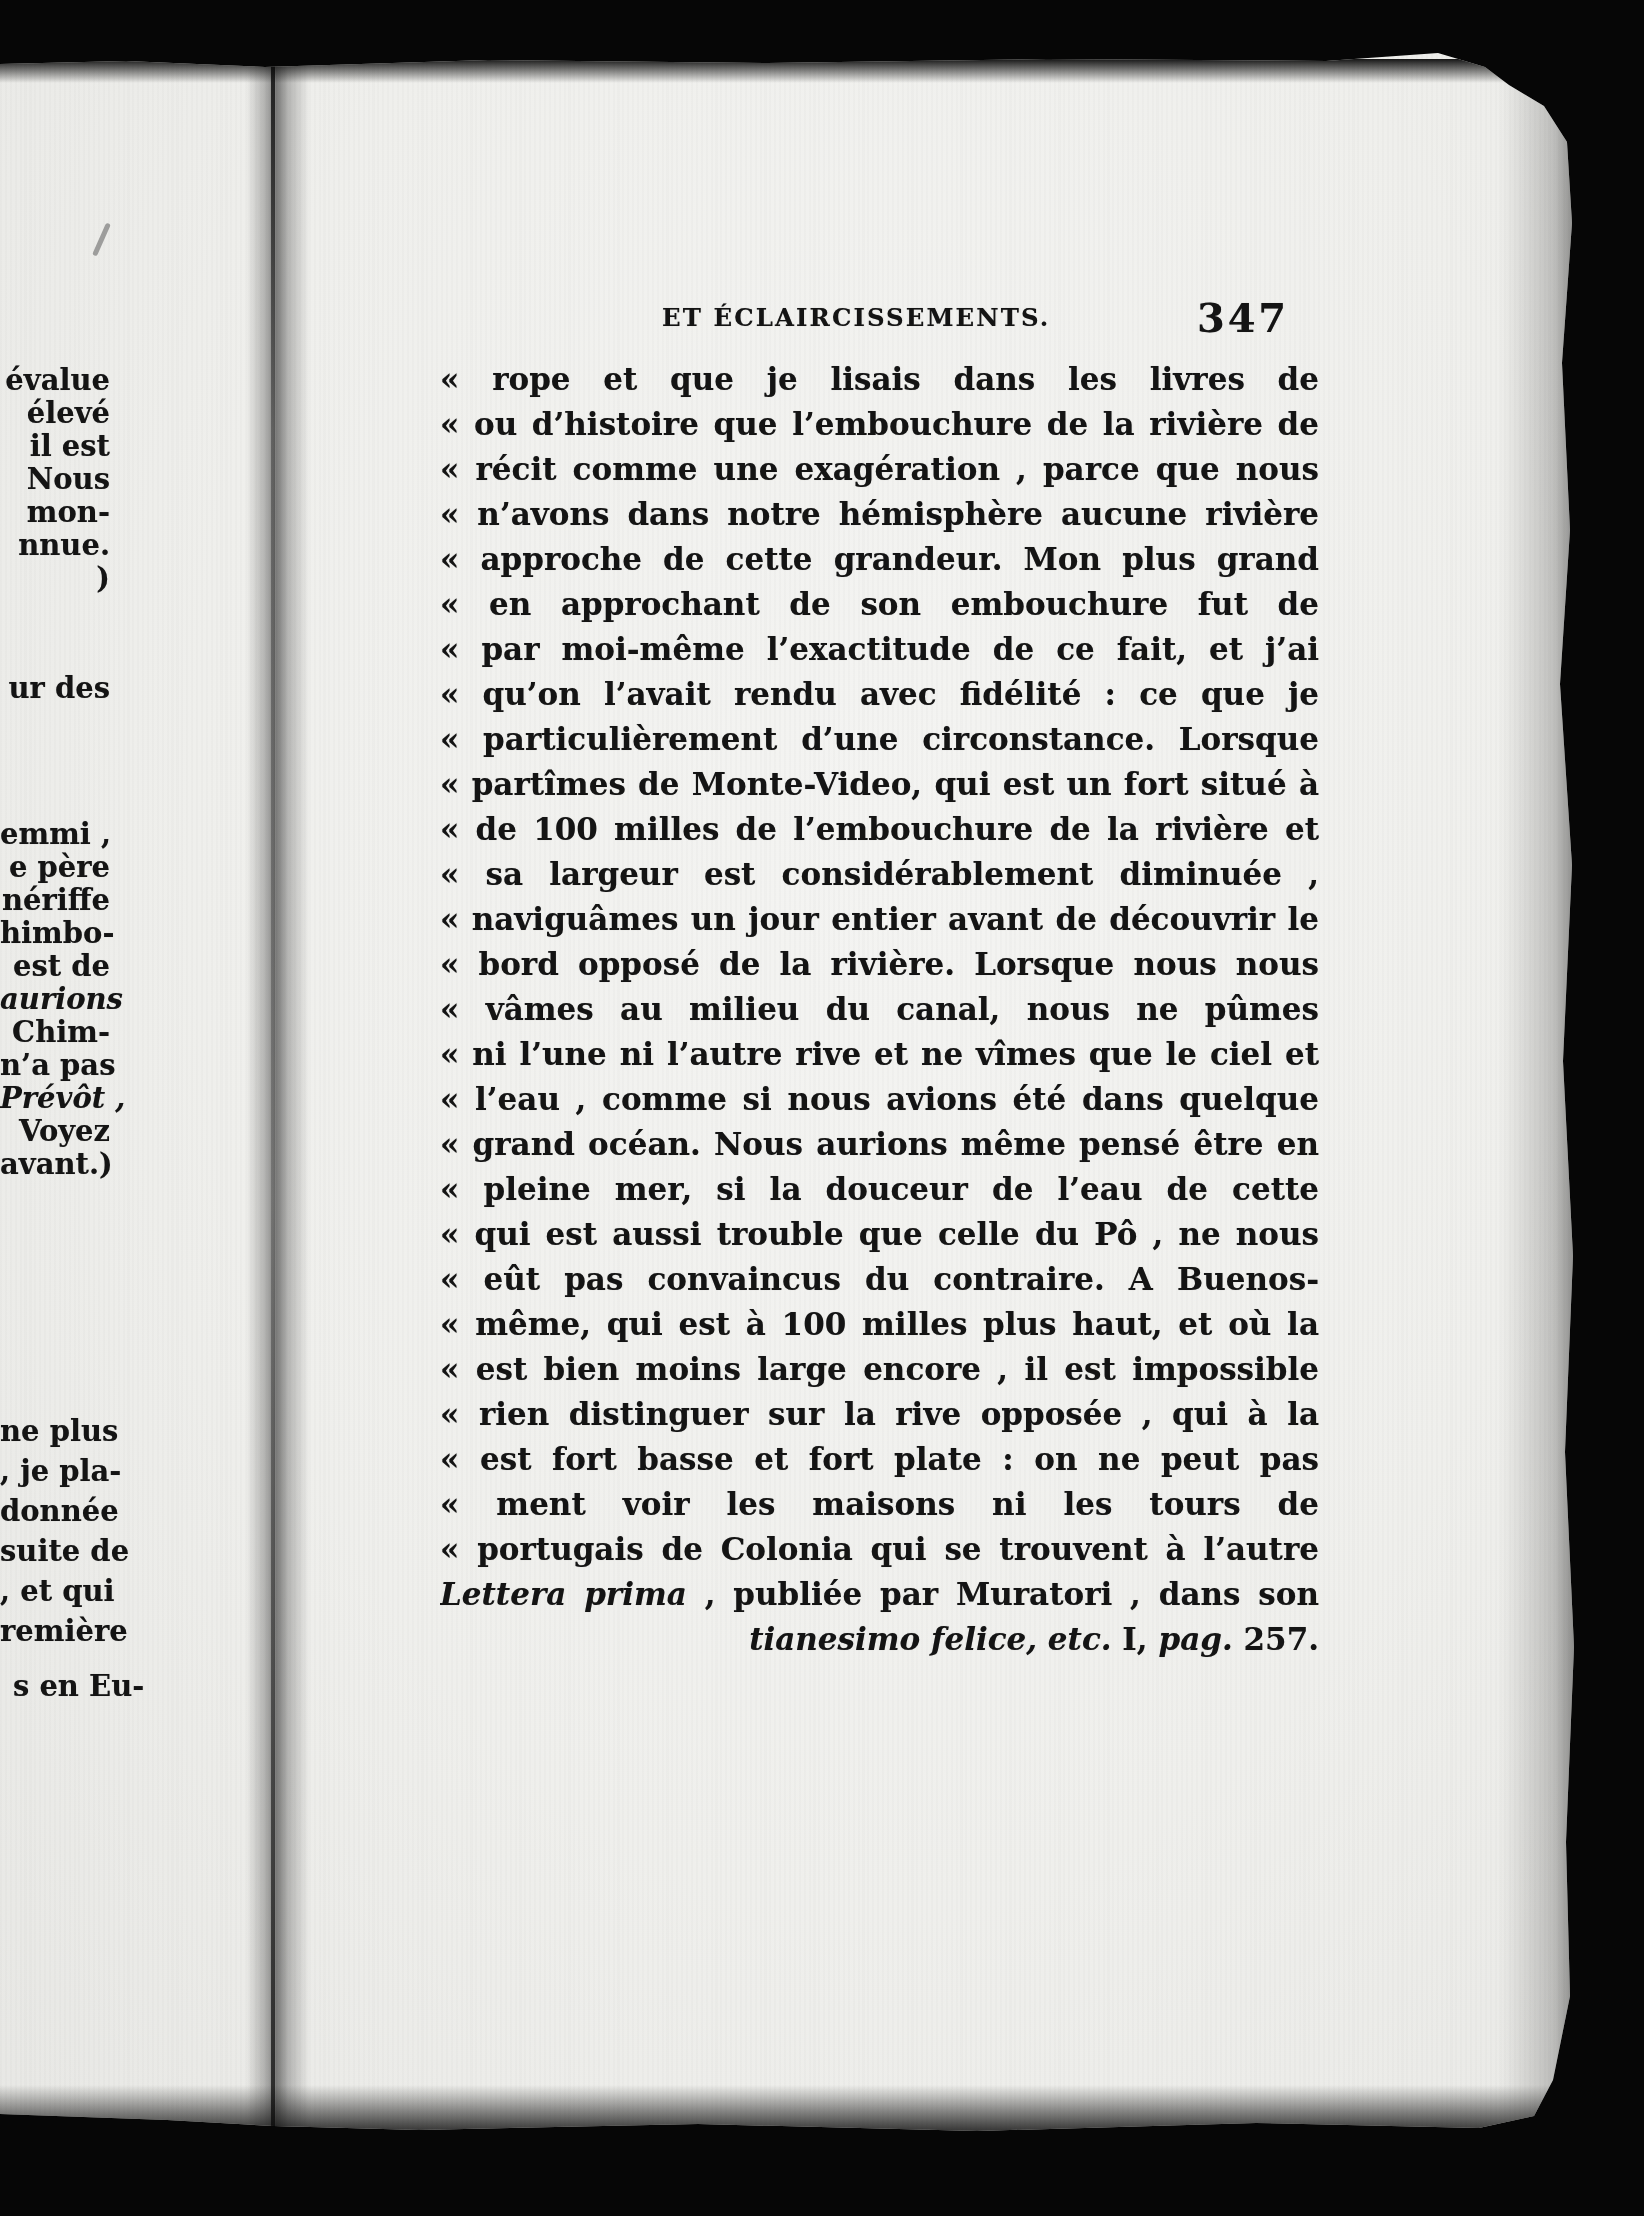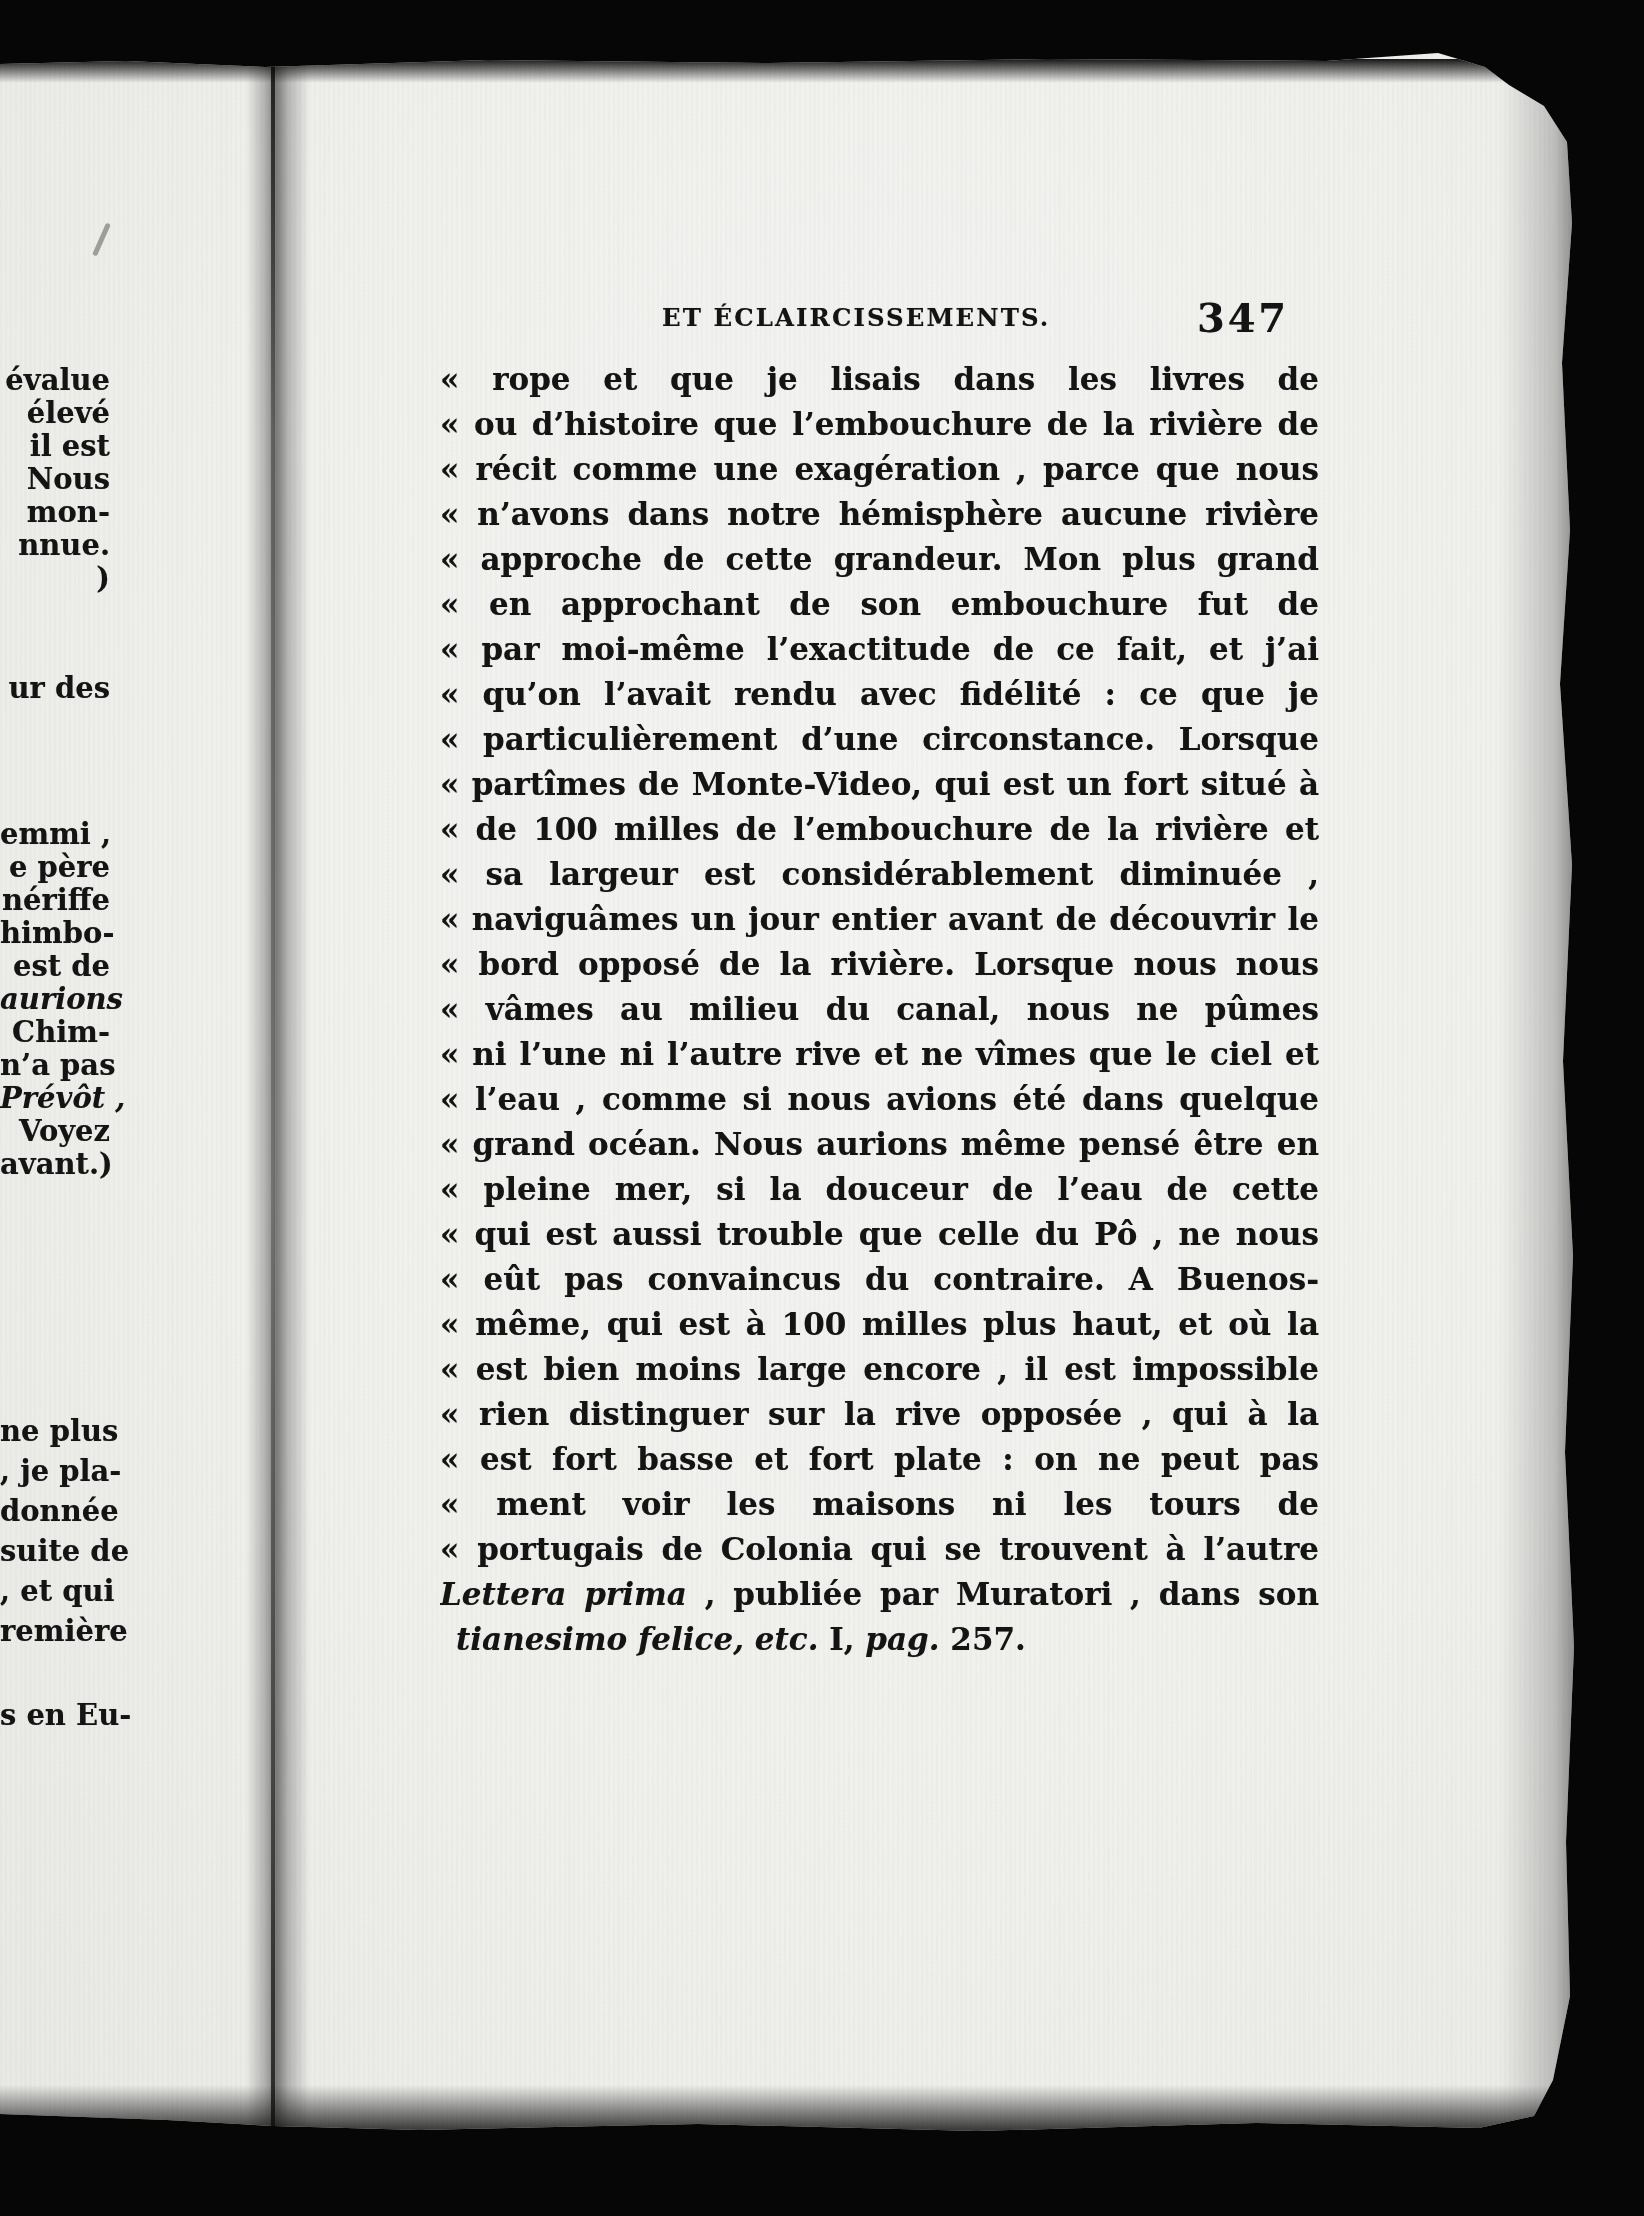--- a/index.html
+++ b/index.html
@@ -66,33 +66,33 @@
   }
   .text-block{
     position:absolute;left:440px;top:357px;width:879px;
     font-size:31px;font-weight:bold;
     text-shadow:0 0 0.7px rgba(0,0,0,.35);
   }
   .tline{
     height:45px;line-height:45px;text-align:justify;overflow:hidden;white-space:normal;
   }
   .tline::after{content:"";display:inline-block;width:100%;height:0;}
-  .tline.short{text-align:left;margin-left:16px;}
+  .tline.short{text-align:right;}
   .tline.short::after{content:none;}
   .it{font-style:italic;}
   
   .frag-col{position:absolute;left:0;width:110px;font-weight:bold;
     text-shadow:0 0 0.7px rgba(0,0,0,.35);}
   .frag{height:33px;line-height:33px;text-align:right;font-size:29px;white-space:nowrap;}
   .frags-top{top:364px;}
   .frag-solo{top:660px;margin-top:12px;}
   .frags-middle{top:818px;}
   .frags-bottom{top:1411px;}
   .frags-bottom .frag{height:40px;line-height:40px;}
-  .frags-bottom .frag.gap{margin-top:44px;}
+  .frags-bottom .frag.gap{margin-top:15px;padding-left:13px;}
 </style>
 </head>
 <body>
 
 <div class="paper">
   <div class="paper-texture"></div>
 
   <div class="frag-col frags-top ink">
     <div class="frag">évalue</div>
     <div class="frag">élevé</div>

